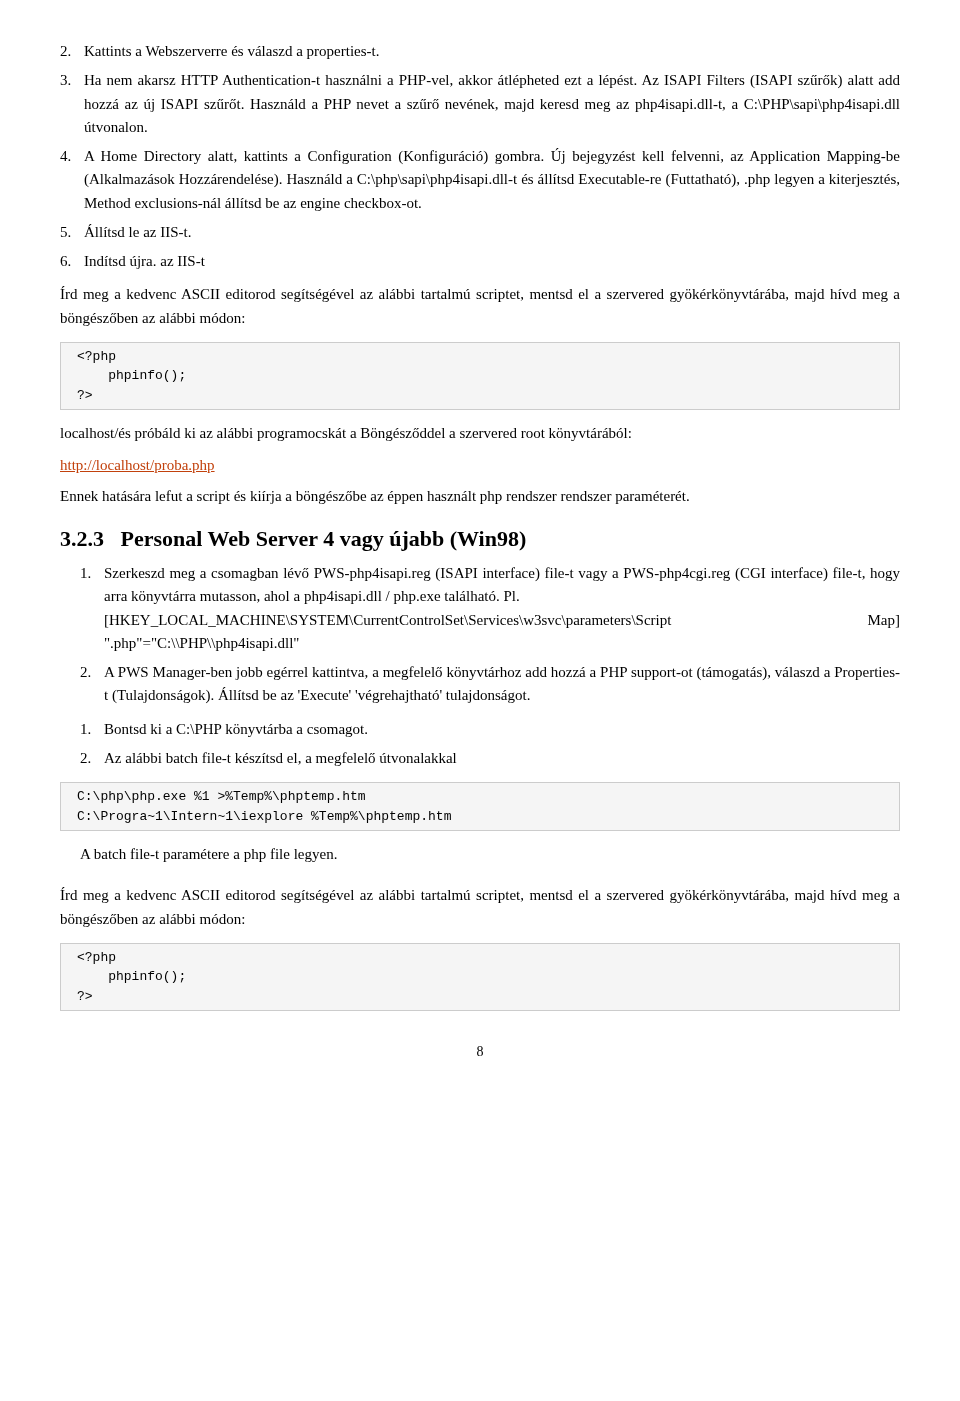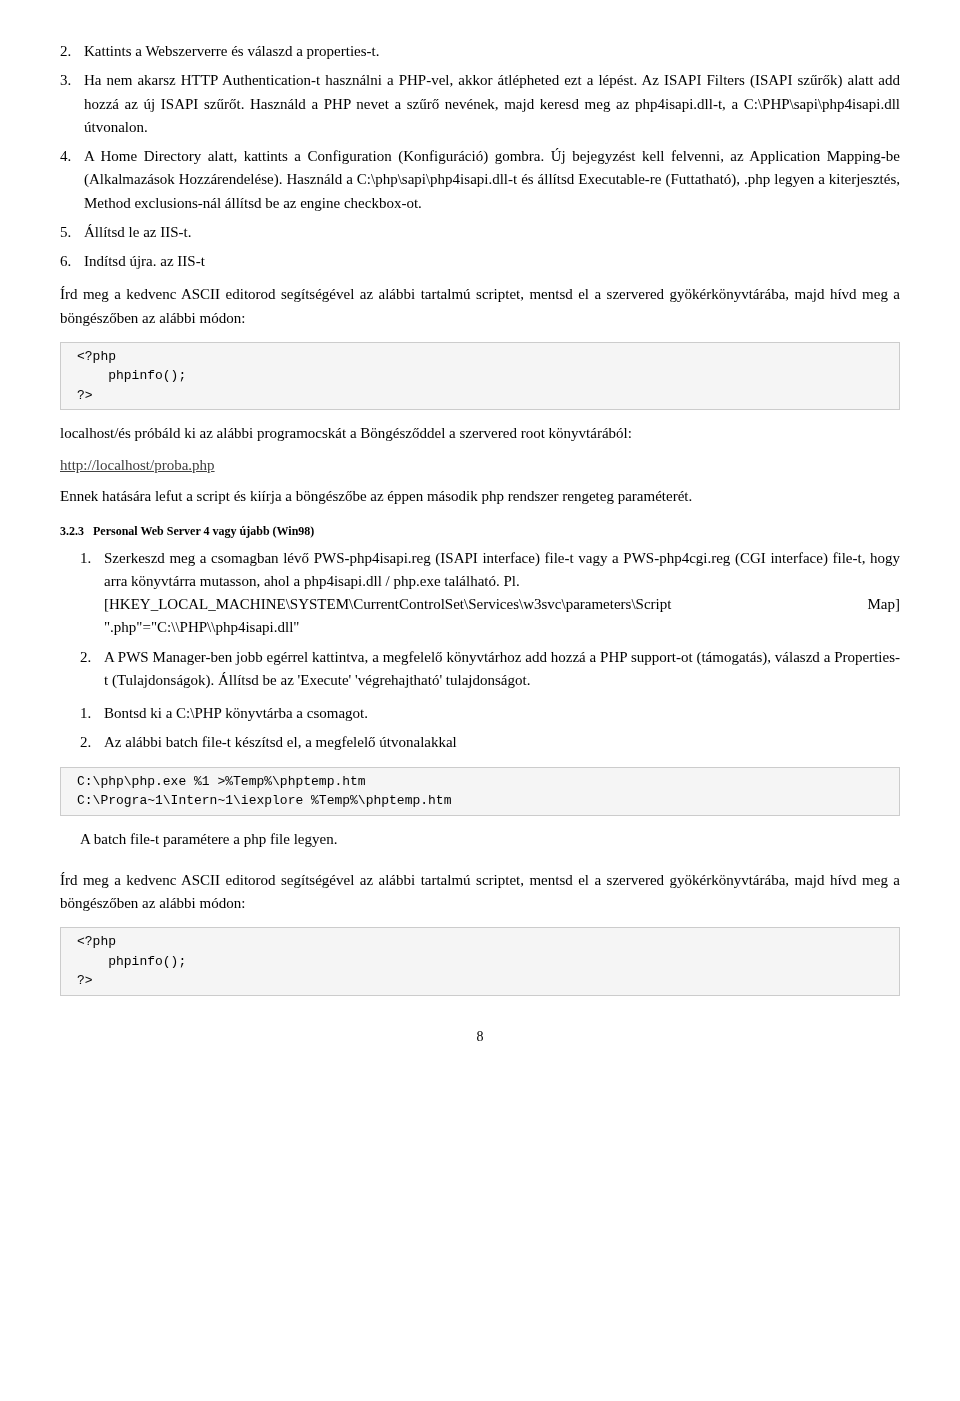--- a/index.html
+++ b/index.html
@@ -28,36 +28,36 @@
     }
     .numbered-item .num {
       min-width: 18px;
       flex-shrink: 0;
     }
     .numbered-item .text {
       flex: 1;
     }
     .section-heading {
       font-weight: bold;
-      font-size: 12px;
+      font-size: 22px;
       margin-bottom: 6px;
       margin-top: 14px;
     }
     .code-block {
       background: #f5f5f5;
       border: 1px solid #ccc;
       font-family: "Courier New", Courier, monospace;
       font-size: 13px;
       padding: 4px 16px;
       margin: 12px 0;
       white-space: pre;
       line-height: 1.5;
     }
     a {
-      color: #404040;
+      color: #c2410c;
     }
     b, strong {
       font-weight: normal;
     }
     .page-number {
       text-align: center;
       margin-top: 30px;
       font-size: 14px;
     }
     .sub-numbered {
@@ -114,21 +114,21 @@
 <div class="code-block">&lt;?php
     phpinfo();
 ?&gt;</div>
 
 <p>localhost/és próbáld ki az alábbi programocskát a Böngésződdel a szervered root könyvtárából:</p>
 
 <p>
   <a href="#">http://localhost/proba.php</a>
 </p>
 
-<p>Ennek hatására lefut a script és kiírja a böngészőbe az éppen második php rendszer rengeteg paraméterét.</p>
+<p>Ennek hatására lefut a script és kiírja a böngészőbe az éppen használt php rendszer rendszer paraméterét.</p>
 
 <div class="content-block">
   <div class="section-heading">
     <span>3.2.3</span>&nbsp;&nbsp;&nbsp;<span>Personal Web Server 4 vagy újabb (Win98)</span>
   </div>
 
   <div class="sub-numbered">
     <span class="num">1.</span>
     <span class="text">Szerkeszd meg a csomagban lévő <b>PWS-php4isapi.reg</b> (ISAPI interface) file-t vagy a <b>PWS-php4cgi.reg</b> (CGI interface) file-t, hogy arra könyvtárra mutasson, ahol a php4isapi.dll / php.exe található. Pl.<br>
     [HKEY_LOCAL_MACHINE\SYSTEM\CurrentControlSet\Services\w3svc\parameters\Script Map] ".php"="C:\\PHP\\php4isapi.dll"</span>

